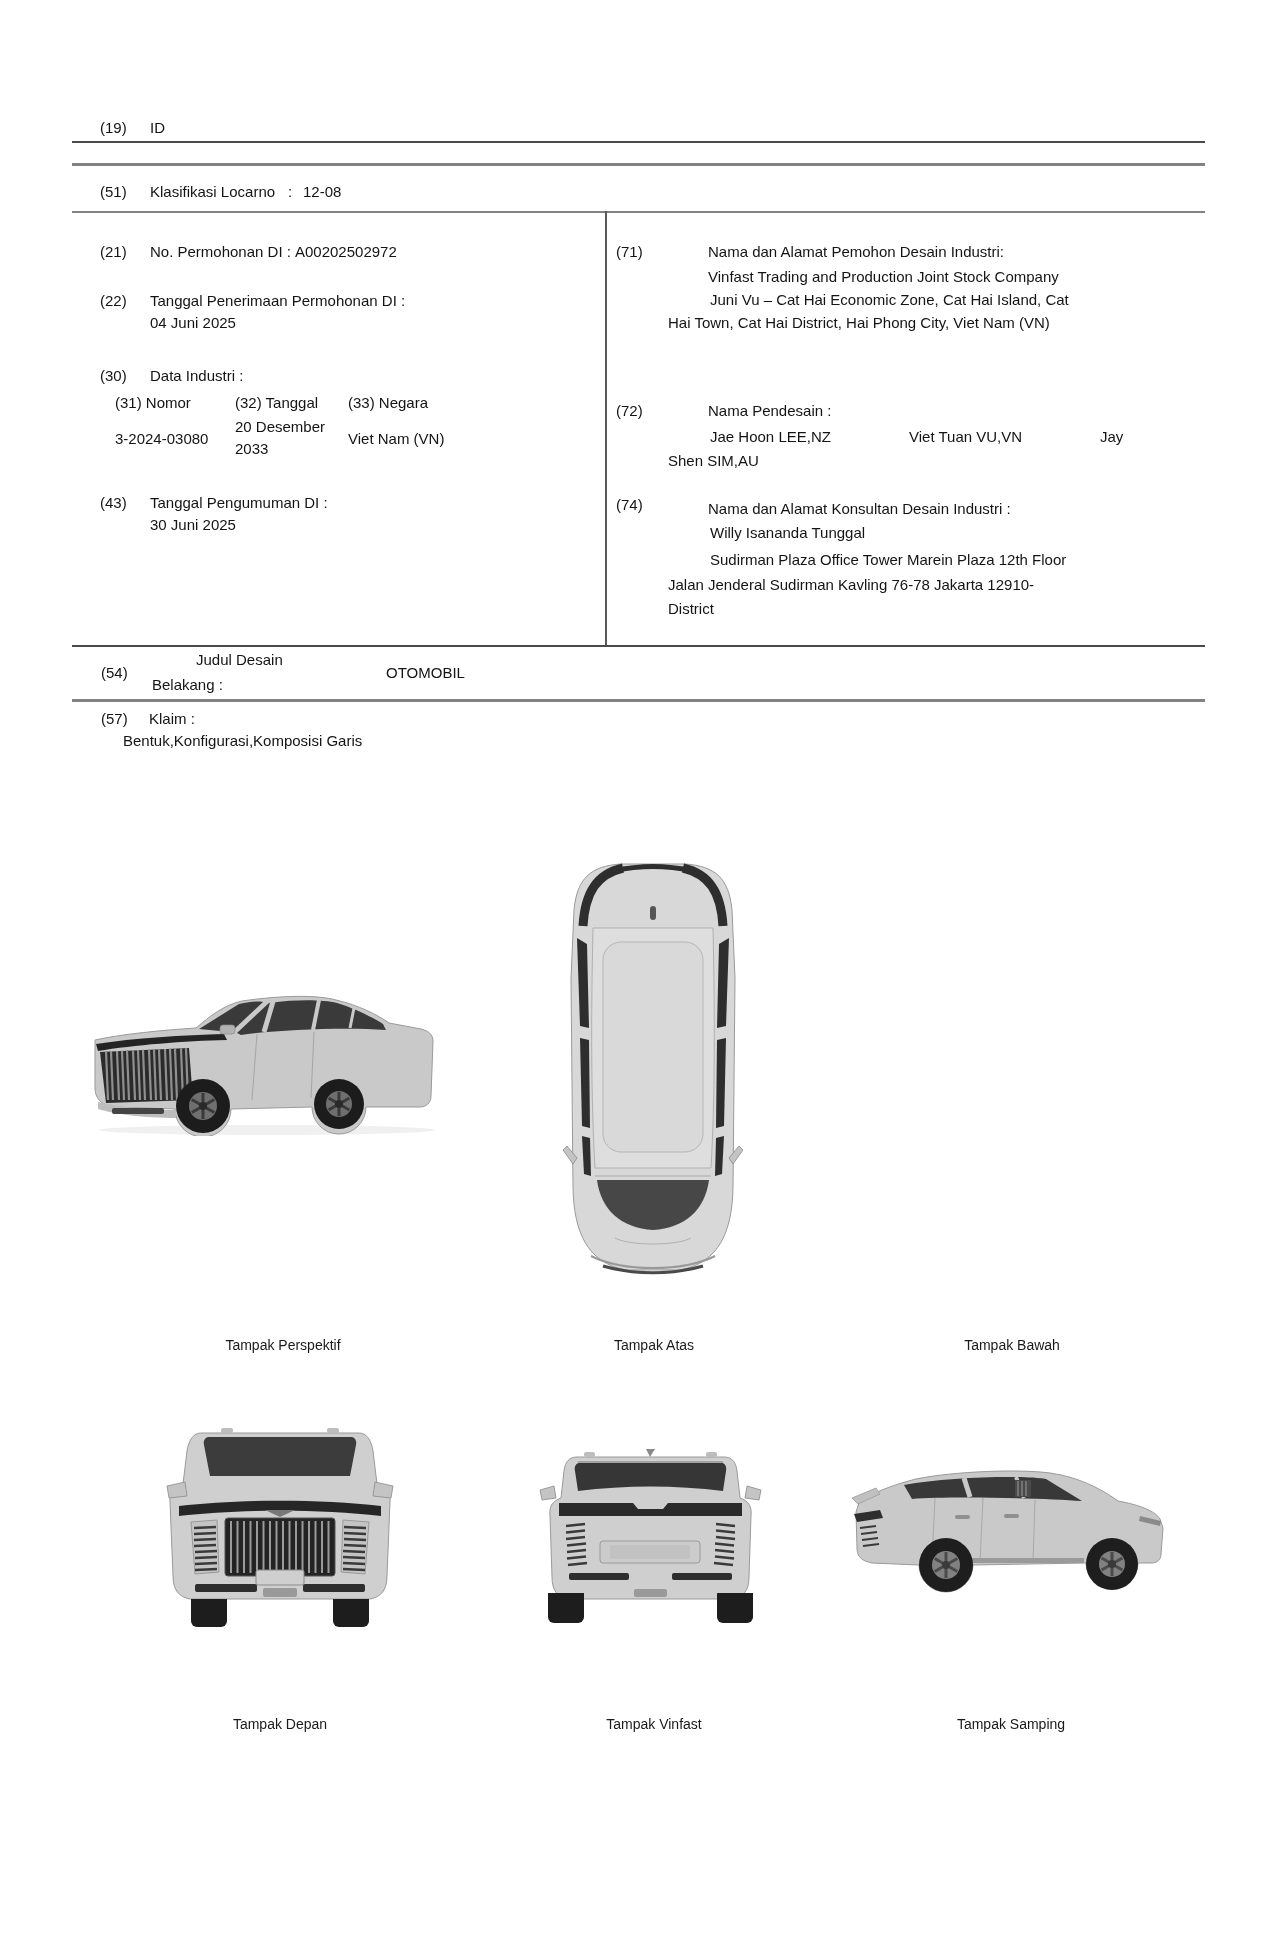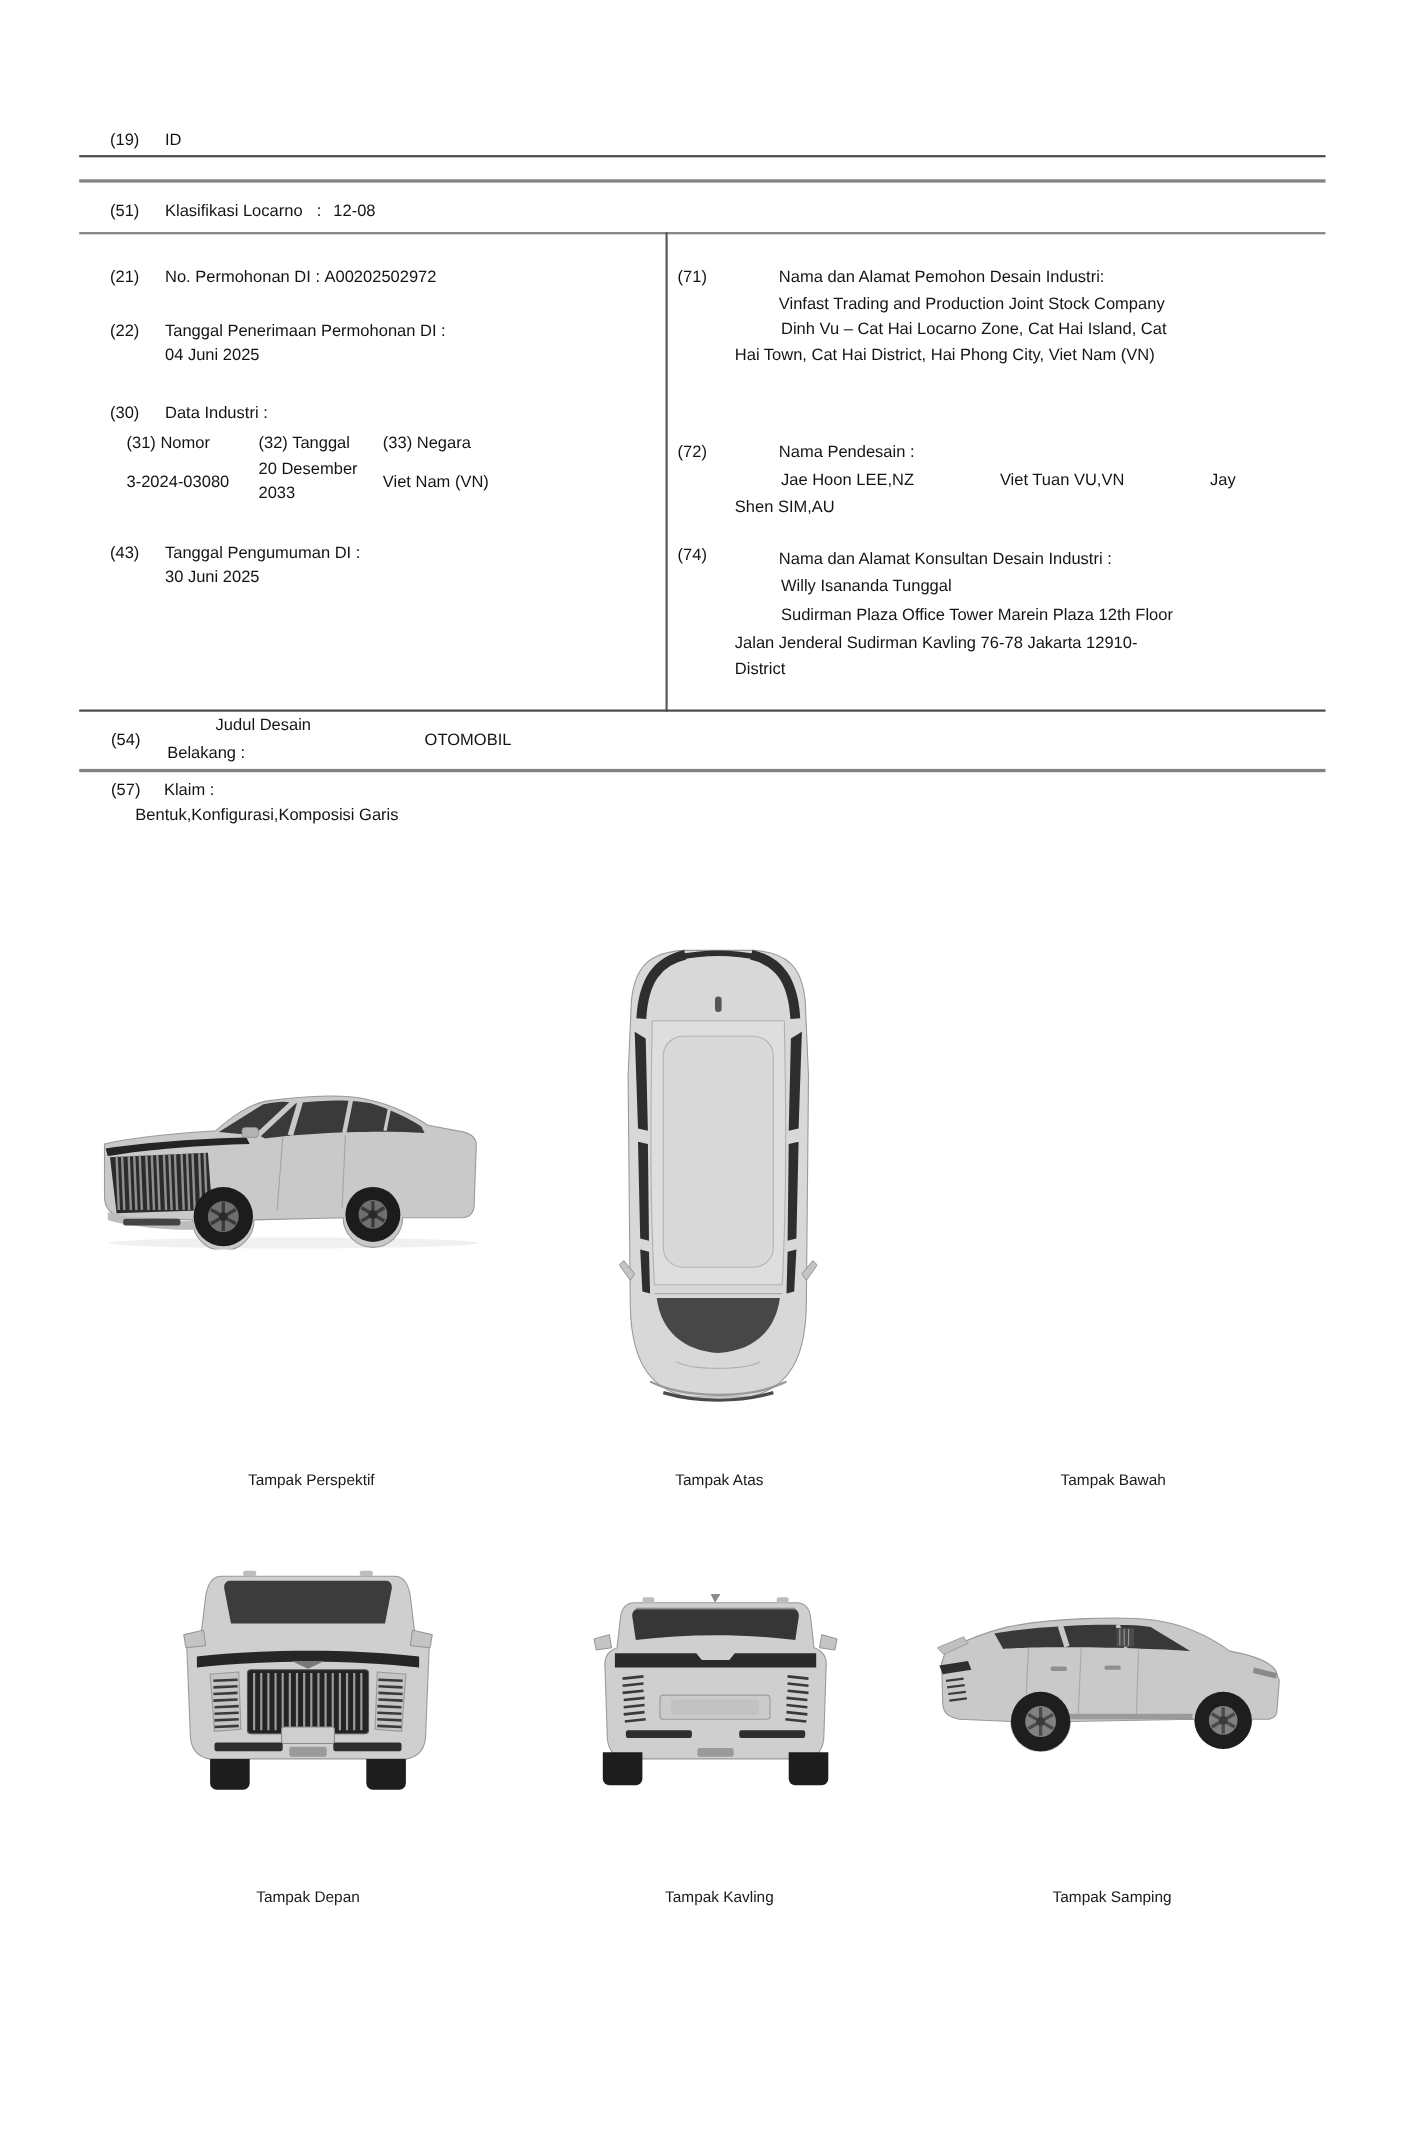--- a/index.html
+++ b/index.html
@@ -51,21 +51,21 @@
   <div class="abs wrap" style="left:235px;top:416px;width:104px;line-height:22px">20 Desember 2033</div>
   <div class="abs" style="left:348px;top:430px">Viet Nam (VN)</div>
 
   <div class="abs b" style="left:100px;top:494px">(43)</div>
   <div class="abs b" style="left:150px;top:494px">Tanggal Pengumuman DI :</div>
   <div class="abs" style="left:150px;top:516px">30 Juni 2025</div>
 
   <div class="abs b" style="left:616px;top:243px">(71)</div>
   <div class="abs b" style="left:708px;top:243px">Nama dan Alamat Pemohon Desain Industri:</div>
   <div class="abs" style="left:708px;top:268px">Vinfast Trading and Production Joint Stock Company</div>
-  <div class="abs" style="left:710px;top:291px">Dinh Vu – Cat Hai Locarno Zone, Cat Hai Island, Cat</div>
+  <div class="abs" style="left:710px;top:291px">Juni Vu – Cat Hai Economic Zone, Cat Hai Island, Cat</div>
   <div class="abs" style="left:668px;top:314px">Hai Town, Cat Hai District, Hai Phong City, Viet Nam (VN)</div>
 
   <div class="abs b" style="left:616px;top:402px">(72)</div>
   <div class="abs b" style="left:708px;top:402px">Nama Pendesain :</div>
   <div class="abs" style="left:710px;top:428px">Jae Hoon LEE,NZ</div>
   <div class="abs" style="left:909px;top:428px">Viet Tuan VU,VN</div>
   <div class="abs" style="left:1100px;top:428px">Jay</div>
   <div class="abs" style="left:668px;top:452px">Shen SIM,AU</div>
 
   <div class="abs b" style="left:616px;top:496px">(74)</div>
@@ -307,16 +307,16 @@
       <g transform="translate(260,96)" stroke="#4a4a4a" stroke-width="3">
         <line x1="0" y1="-12" x2="0" y2="12"></line>
           <line x1="-10.4" y1="-6" x2="10.4" y2="6"></line>
           <line x1="-10.4" y1="6" x2="10.4" y2="-6"></line>
       </g>
       <circle cx="260" cy="96" r="4" fill="#3a3a3a"></circle>
     </svg>
   </div>
 
   <div class="caption" style="left:280px;top:1716px">Tampak Depan</div>
-  <div class="caption" style="left:654px;top:1716px">Tampak Kavling</div>
+  <div class="caption" style="left:654px;top:1716px">Tampak Vinfast</div>
   <div class="caption" style="left:1011px;top:1716px">Tampak Samping</div>
 
 </div>
 
 </body></html>

